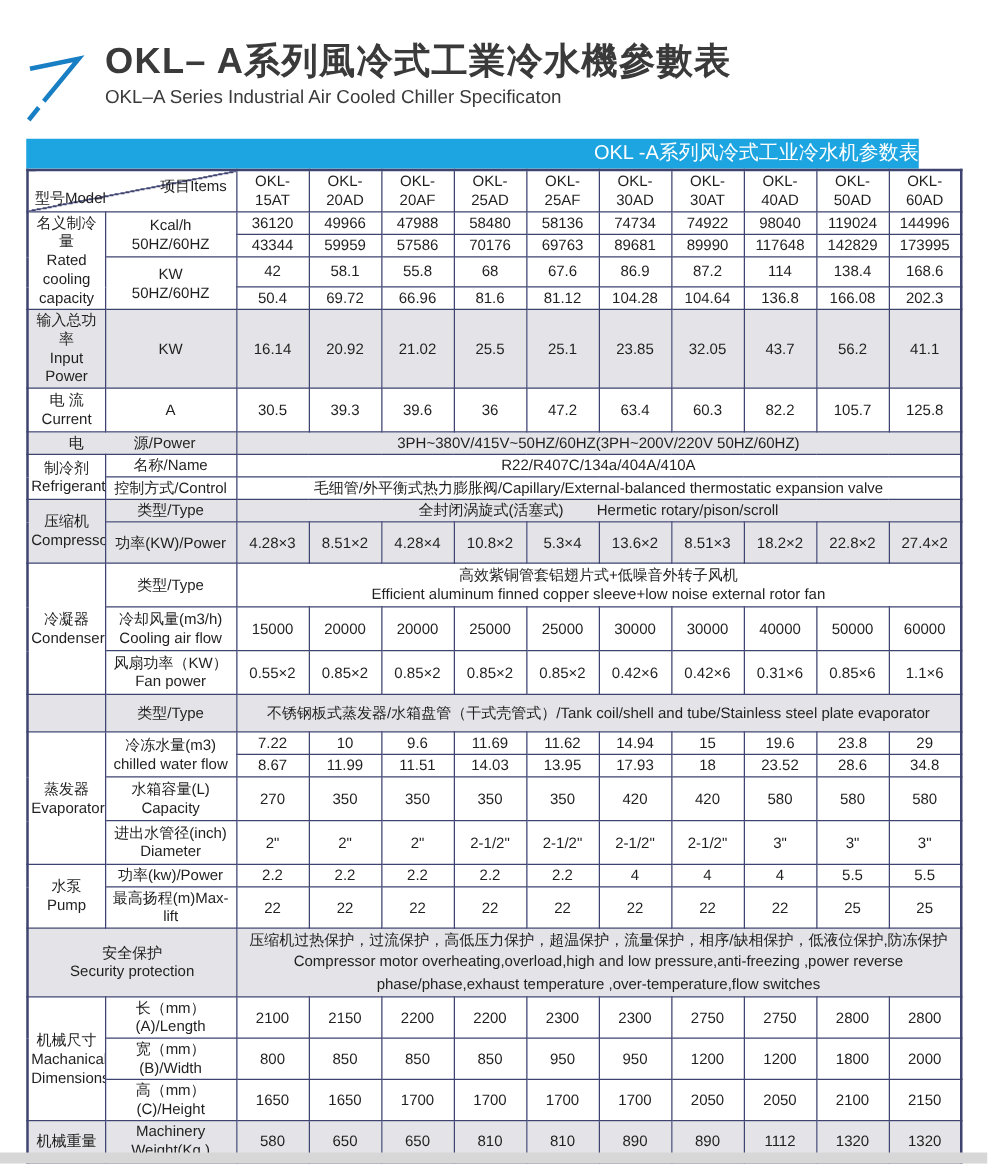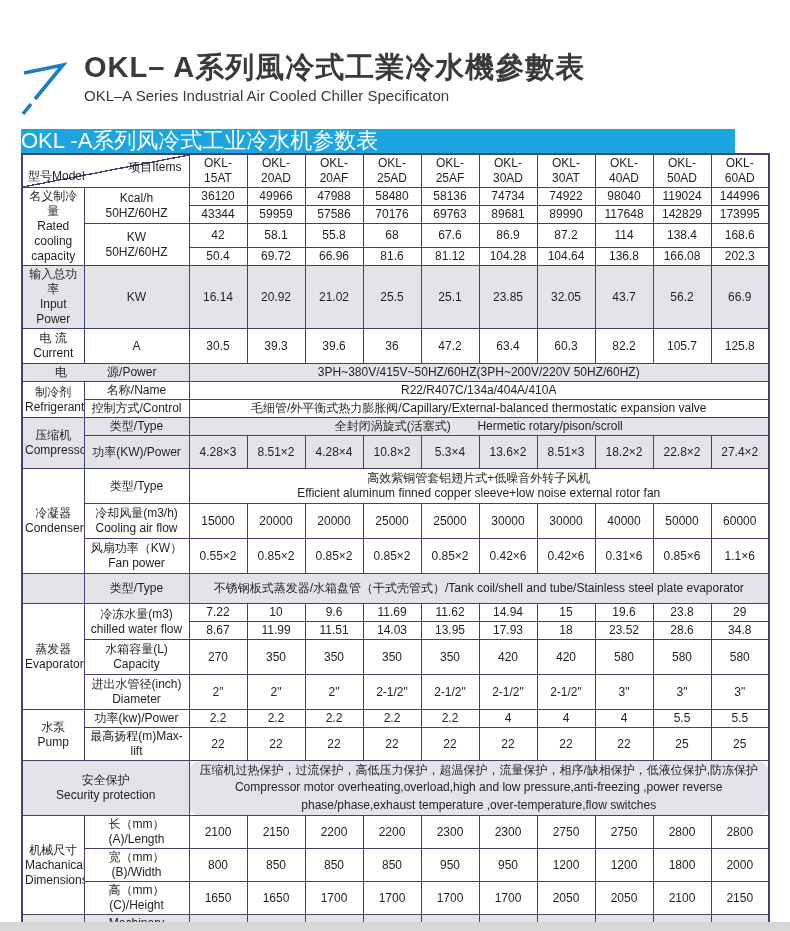--- a/index.html
+++ b/index.html
@@ -7,27 +7,27 @@
     --line:#3e4370;
     --band:#e4e4e8;
     --ink:#3a3a3a;
     --arrow:#187fc4;
   }
   html,body{margin:0;padding:0;}
   body{
     width:790px;height:931px;background:#ffffff;position:relative;overflow:hidden;
     font-family:"Liberation Sans","DejaVu Sans",sans-serif;color:var(--ink);
   }
-  .title-block{display:flex;align-items:flex-start;gap:16px;padding:52px 0 0 20px;}
+  .title-block{display:flex;align-items:flex-start;gap:16px;padding:34px 0 0 20px;}
   .arrow-wrap{width:48px;height:58px;flex:0 0 auto;margin-top:6px;}
   h1{font-size:29px;line-height:1.1;margin:0;color:var(--ink);font-weight:bold;letter-spacing:1px;}
   .subtitle{font-size:15px;margin-top:3px;color:var(--ink);}
   .caption{
     width:714px;margin:13px 0 0 21px;height:24px;line-height:24px;
-    background:var(--accent);color:#ffffff;font-size:22px;text-align:left;
+    background:var(--accent);color:#ffffff;font-size:16px;text-align:right;
   }
   table{
     margin-left:21px;border-collapse:collapse;table-layout:fixed;width:747px;
     background:#fff;border:2px solid var(--line);
   }
   td{
     border:1px solid var(--line);font-size:12px;color:#1f1f1f;
     text-align:center;vertical-align:middle;padding:1px 2px;line-height:1.25;
     overflow:hidden;
   }
@@ -37,21 +37,21 @@
   tr.h36{height:35px} tr.h54{height:54px}
   td.corner{
     position:relative;padding:10px;
     background-image:linear-gradient(to bottom right,
       transparent calc(50% - 0.7px), var(--line) calc(50% - 0.7px),
       var(--line) calc(50% + 0.7px), transparent calc(50% + 0.7px));
   }
   td.corner .cm{position:absolute;left:5px;bottom:3px;font-size:12px;}
   td.corner .ci{position:absolute;right:7px;top:5px;font-size:12px;}
   td.pre{white-space:pre;}
-  td.sec{line-height:1.45;border-radius:12px;}
+  td.sec{line-height:1.45;}
   .bottom-strip{position:absolute;left:0;bottom:0;width:790px;height:9px;background:#d7d7d7;}
 </style>
 </head>
 <body>
 
 <div class="page">
 
   <header class="title-block">
     <span class="arrow-wrap">
       <svg width="48" height="58" viewBox="0 0 48 58">
@@ -155,21 +155,21 @@
           <td>KW</td>
           <td>16.14</td>
           <td>20.92</td>
           <td>21.02</td>
           <td>25.5</td>
           <td>25.1</td>
           <td>23.85</td>
           <td>32.05</td>
           <td>43.7</td>
           <td>56.2</td>
-          <td>66.9</td>
+          <td>41.1</td>
         </tr>
         <tr class="h36">
           <td>电 流<br>Current</td>
           <td>A</td>
           <td>30.5</td>
           <td>39.3</td>
           <td>39.6</td>
           <td>36</td>
           <td>47.2</td>
           <td>63.4</td>

